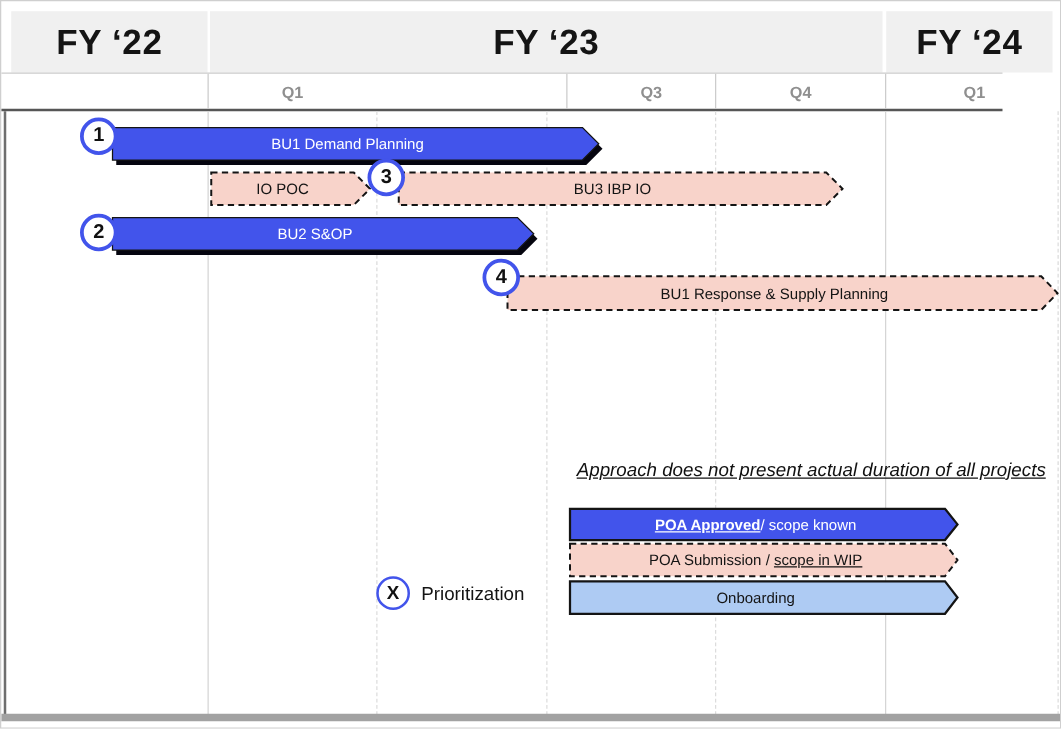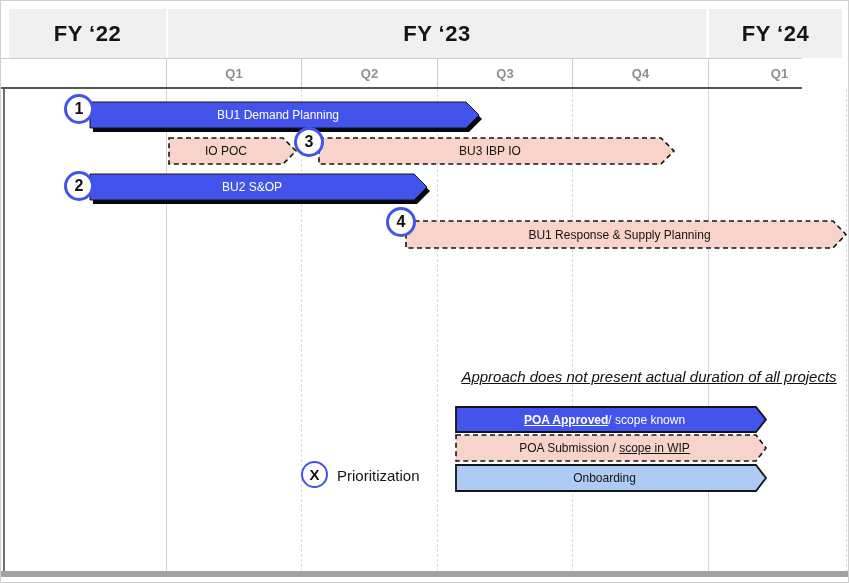--- a/index.html
+++ b/index.html
@@ -5,31 +5,31 @@
   html,body{margin:0;padding:0;background:#fff;}
   .stage{
     position:relative;width:849px;height:583px;background:#ffffff;
     border:1px solid #cfcfcf;box-sizing:border-box;overflow:hidden;
     font-family:"Liberation Sans",sans-serif;color:#141414;
   }
   
   .fy-cell{
     position:absolute;top:8px;height:49px;background:#f0f0f0;
     display:flex;align-items:center;justify-content:center;
-    font-size:22px;font-weight:bold;letter-spacing:.5px;color:#141414;
+    font-size:28px;font-weight:bold;letter-spacing:.5px;color:#141414;
   }
   .fy22{left:8px;width:157px;}
   .fy23{left:167px;width:538px;}
   .fy24{left:708px;width:133px;justify-content:center;}
   
   .q-row{position:absolute;top:57px;left:0;width:801px;height:31px;
     border-top:1px solid #cccccc;border-bottom:2px solid #565656;box-sizing:border-box;}
   .q-cell{position:absolute;top:0;height:100%;display:flex;align-items:center;justify-content:center;
     font-size:13px;font-weight:bold;color:#8f8f8f;border-left:1px solid #cccccc;box-sizing:border-box;}
-  .q1{left:165px;width:135px;} .q2{left:300px;width:136px;} .q3{left:436px;width:135px;}
+  .q1{left:165px;width:135px;} .q2{left:300px;width:136px;} .q3{left:452px;width:135px;}
   .q4{left:571px;width:136px;} .q5{left:707px;width:142px;}
   
   .body-area{position:absolute;left:0;top:88px;width:849px;height:483px;}
   .grid{position:absolute;top:0;bottom:0;width:0;}
   .g-solid{border-left:1px solid #d5d5d5;}
   .g-dash{border-left:1px dashed #dcdcdc;}
   .frame-left{position:absolute;left:2px;top:88px;height:483px;width:0;border-left:2px solid #6e6e6e;}
   .bottom-strip{position:absolute;left:0;top:570px;width:849px;height:6px;background:#a2a2a2;}
   
   .bar{position:absolute;display:flex;align-items:center;justify-content:center;
@@ -61,21 +61,20 @@
   </div>
   <div class="fy-cell fy23">
     <span>FY ‘23</span>
   </div>
   <div class="fy-cell fy24">
     <span>FY ‘24</span>
   </div>
 
   <div class="q-row">
     <div class="q-cell q1">Q1</div>
-    <div class="q-cell q2">Q2</div>
     <div class="q-cell q3">Q3</div>
     <div class="q-cell q4">Q4</div>
     <div class="q-cell q5">Q1</div>
   </div>
 
   <div class="body-area">
     <div class="grid g-solid" style="left:165px"></div>
     <div class="grid g-dash" style="left:300px"></div>
     <div class="grid g-dash" style="left:436px"></div>
     <div class="grid g-dash" style="left:571px"></div>

